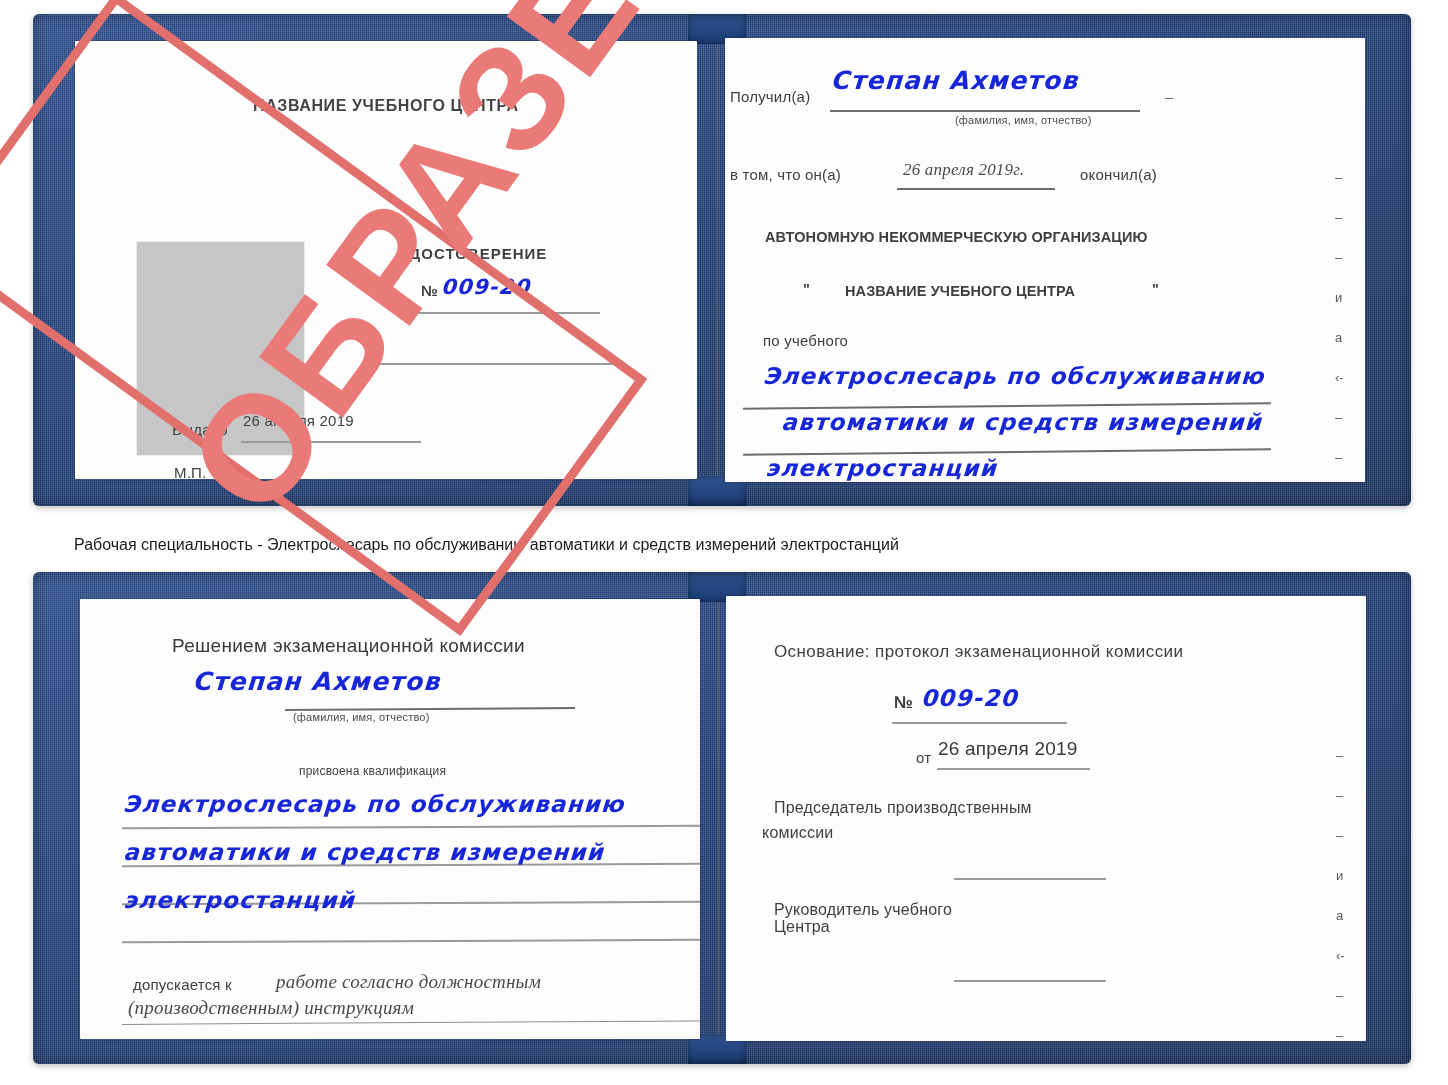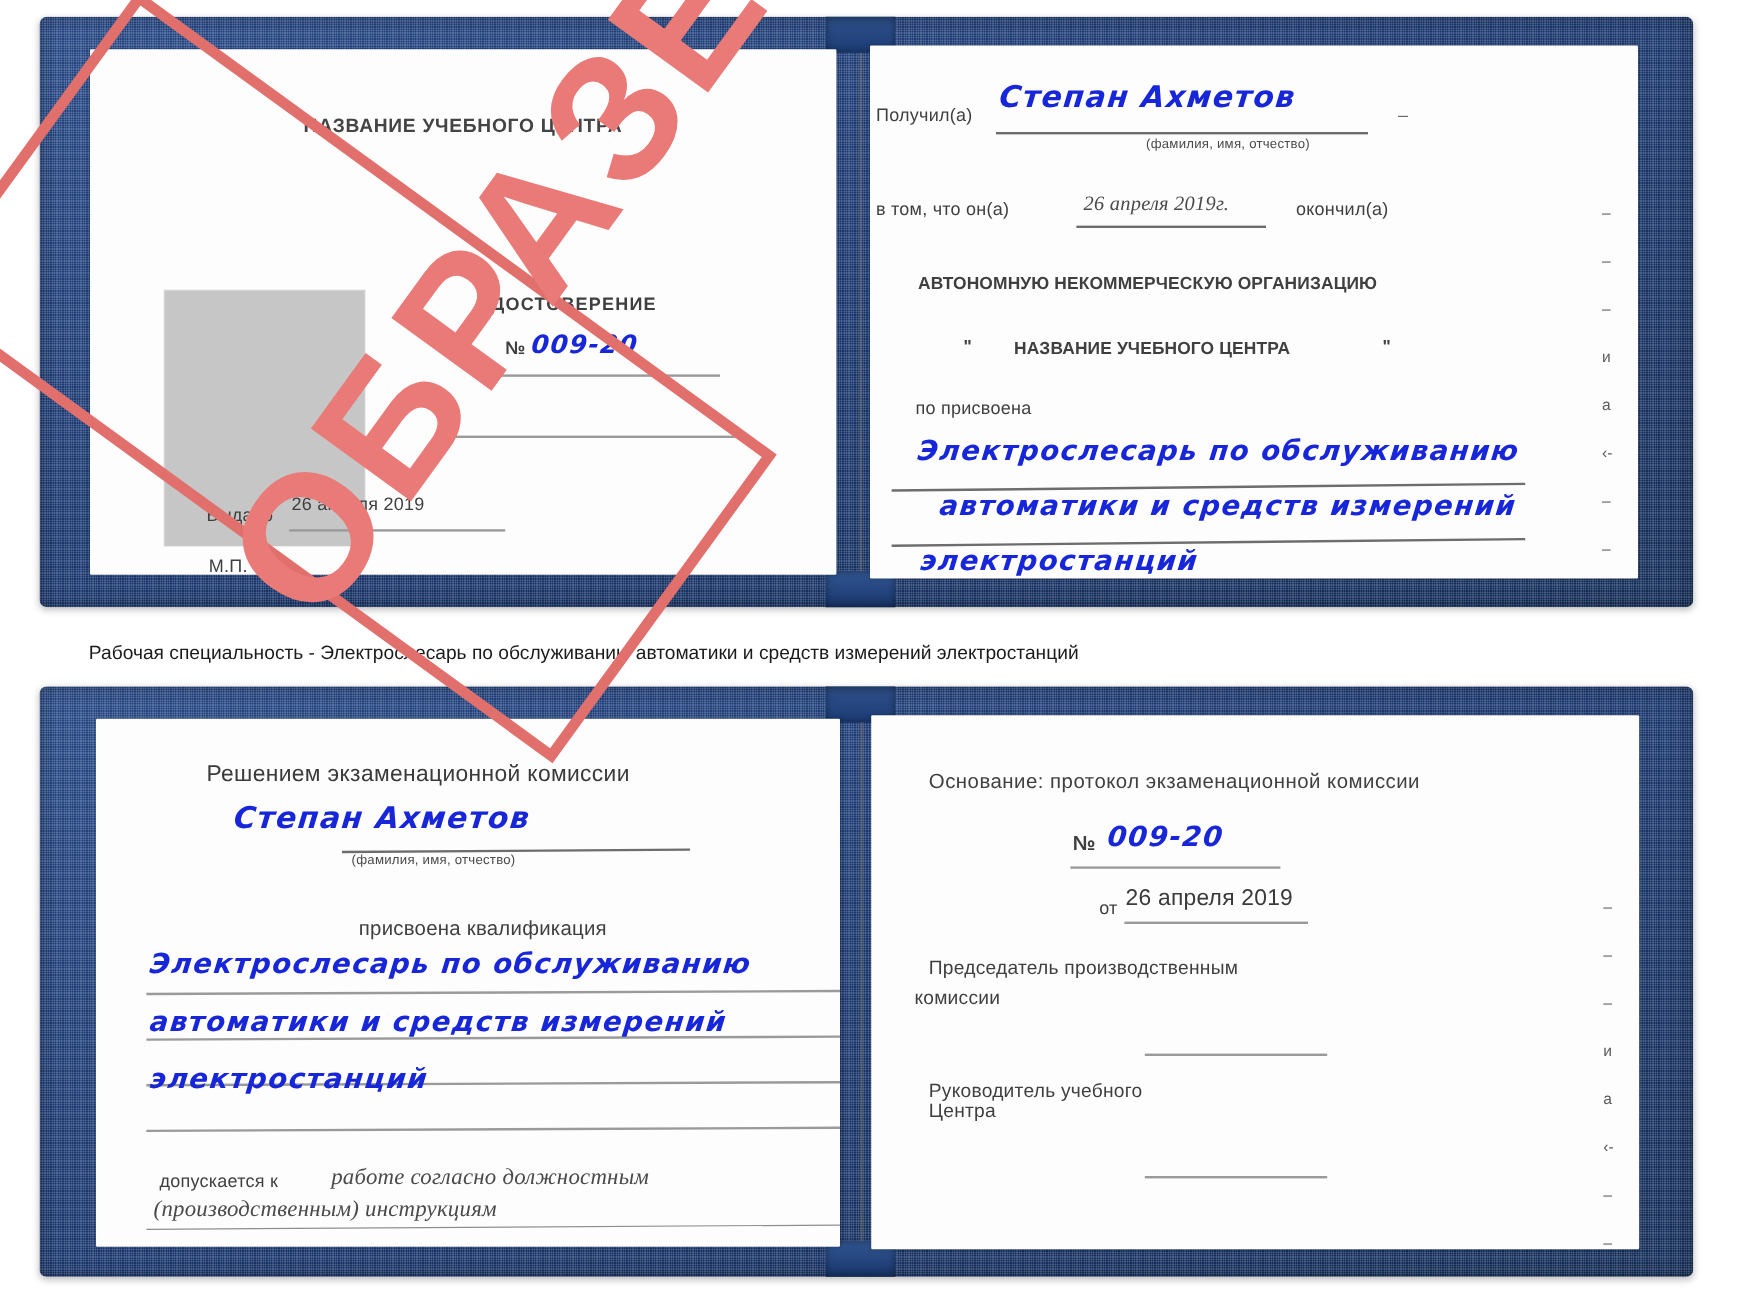--- a/index.html
+++ b/index.html
@@ -165,21 +165,21 @@
     <div class="t lbl" style="left:5px;top:128px;">в том, что он(а)</div>
     <div class="t ital" style="left:178px;top:122px;font-size:17px;">26 апреля 2019г.</div>
     <div class="rule dark" style="left:172px;top:150px;width:158px;"></div>
     <div class="t lbl" style="left:355px;top:128px;">окончил(а)</div>
 
     <div class="t lbl bold" style="left:40px;top:191px;font-size:14.5px;letter-spacing:.1px;">АВТОНОМНУЮ НЕКОММЕРЧЕСКУЮ ОРГАНИЗАЦИЮ</div>
     <div class="t lbl bold" style="left:78px;top:243px;font-size:14.5px;">"</div>
     <div class="t lbl bold" style="left:120px;top:245px;font-size:14.5px;letter-spacing:.1px;">НАЗВАНИЕ УЧЕБНОГО ЦЕНТРА</div>
     <div class="t lbl bold" style="left:427px;top:243px;font-size:14.5px;">"</div>
 
-    <div class="t lbl" style="left:38px;top:294px;">по присвоена</div>
+    <div class="t lbl" style="left:38px;top:294px;">по учебного</div>
 
     <div class="t hand" style="left:40px;top:325px;font-size:23px;">Электрослесарь по обслуживанию</div>
     <div class="rule dark" style="left:18px;top:367px;width:528px;transform:rotate(-0.6deg);"></div>
 
     <div class="t hand" style="left:58px;top:371px;font-size:23px;">автоматики и средств измерений</div>
     <div class="rule dark" style="left:18px;top:413px;width:528px;transform:rotate(-0.6deg);"></div>
 
     <div class="t hand" style="left:42px;top:417px;font-size:23px;">электростанций</div>
 
     <div class="edgecol" style="left:610px;top:120px;">
@@ -207,21 +207,21 @@
   <div class="spine-tab" style="left:655px;bottom:0px;width:58px;height:30px;border-radius:3px 3px 0 0;"></div>
 
   <div class="page left" style="left:47px;top:27px;width:620px;height:440px;">
 
     <div class="t" style="left:92px;top:36px;font-size:19px;color:#3a3a3a;letter-spacing:.3px;">Решением экзаменационной комиссии</div>
 
     <div class="t hand" style="left:115px;top:68px;font-size:25px;">Степан Ахметов</div>
     <div class="rule dark" style="left:205px;top:109px;width:290px;transform:rotate(-0.4deg);"></div>
     <div class="t sm" style="left:213px;top:112px;">(фамилия, имя, отчество)</div>
 
-    <div class="t lbl" style="left:219px;top:165px;font-size:17px;text-align:right;">присвоена квалификация</div>
+    <div class="t lbl" style="left:219px;top:165px;font-size:12px;text-align:right;">присвоена квалификация</div>
 
     <div class="t hand" style="left:45px;top:192px;font-size:23px;">Электрослесарь по обслуживанию</div>
     <div class="rule" style="left:42px;top:227px;width:628px;transform:rotate(-0.25deg);"></div>
 
     <div class="rule" style="left:42px;top:265px;width:628px;transform:rotate(-0.25deg);"></div>
     <div class="t hand" style="left:45px;top:240px;font-size:23px;">автоматики и средств измерений</div>
 
     <div class="rule" style="left:42px;top:303px;width:628px;transform:rotate(-0.25deg);"></div>
     <div class="t hand" style="left:45px;top:288px;font-size:23px;">электростанций</div>
     <div class="rule" style="left:42px;top:341px;width:628px;transform:rotate(-0.25deg);"></div>

